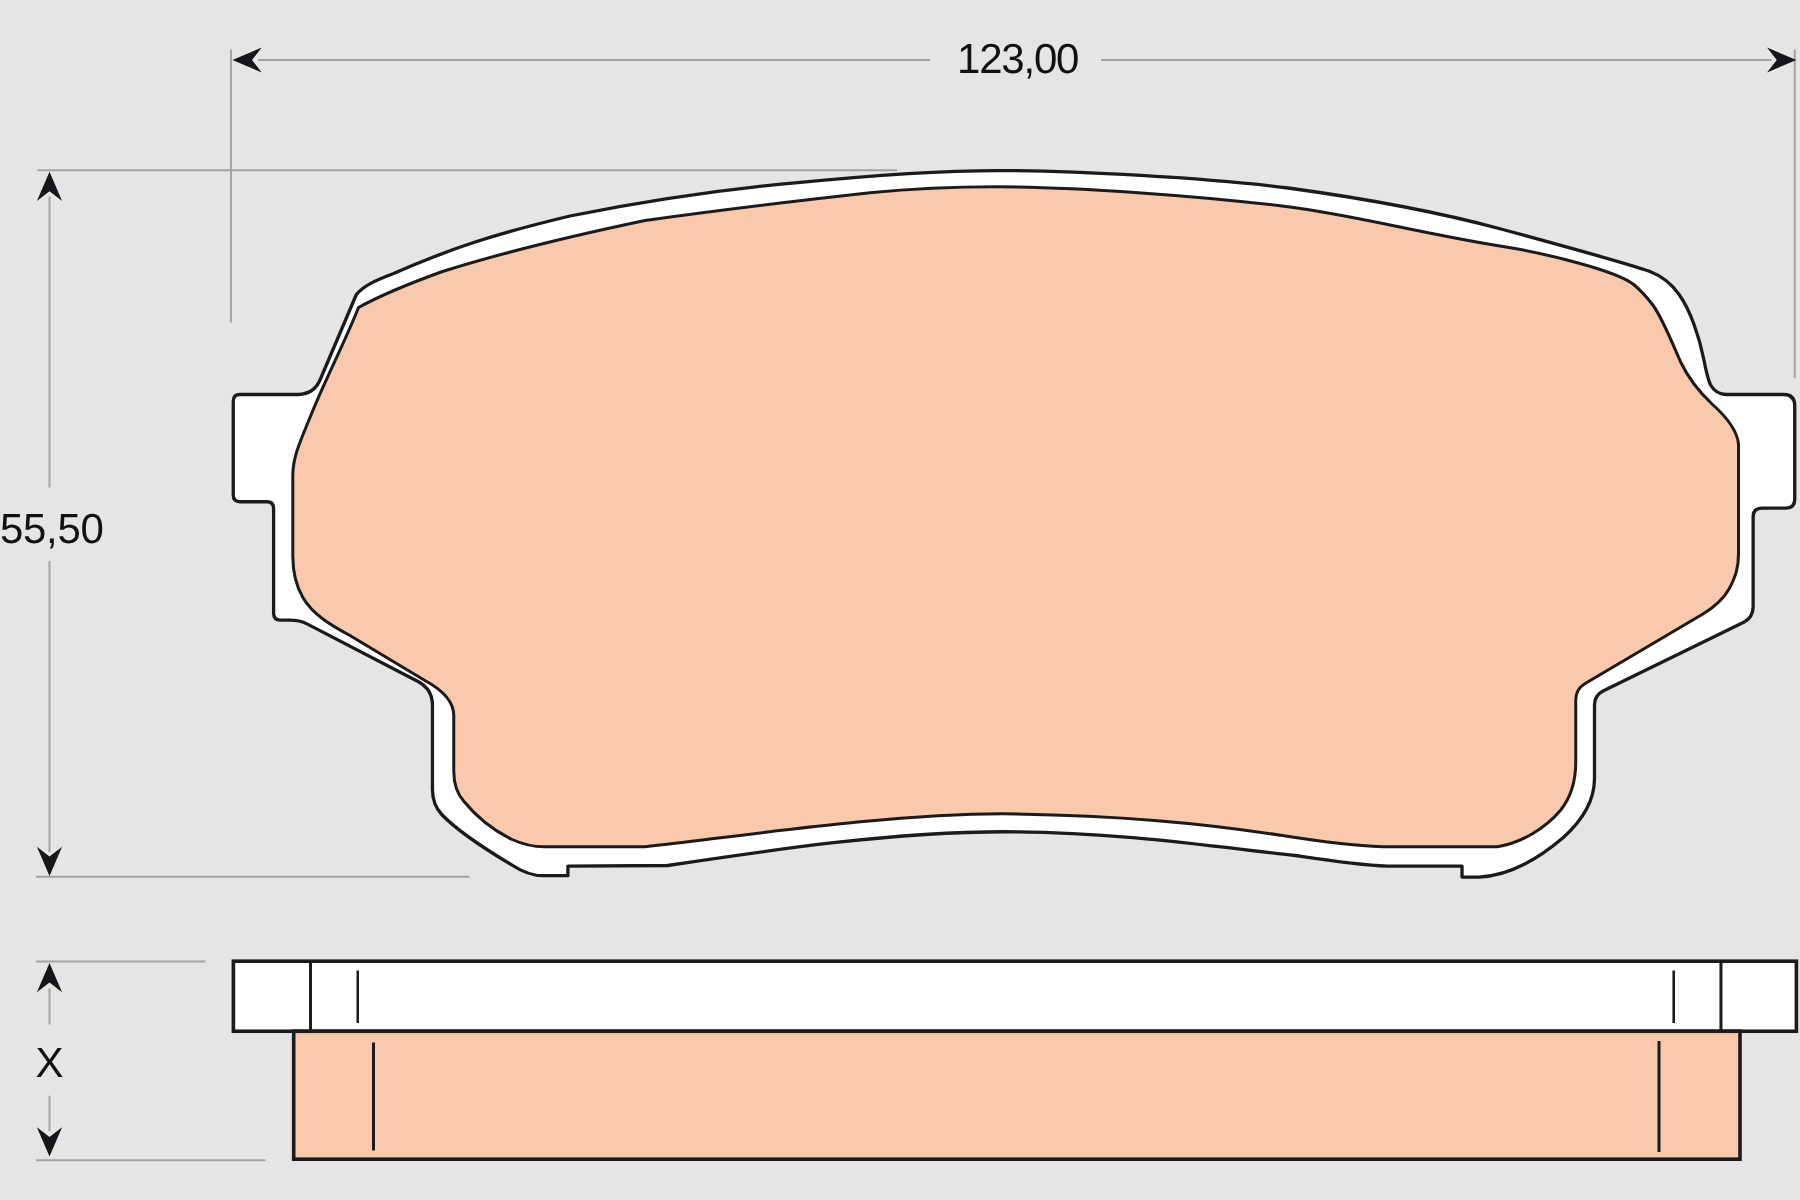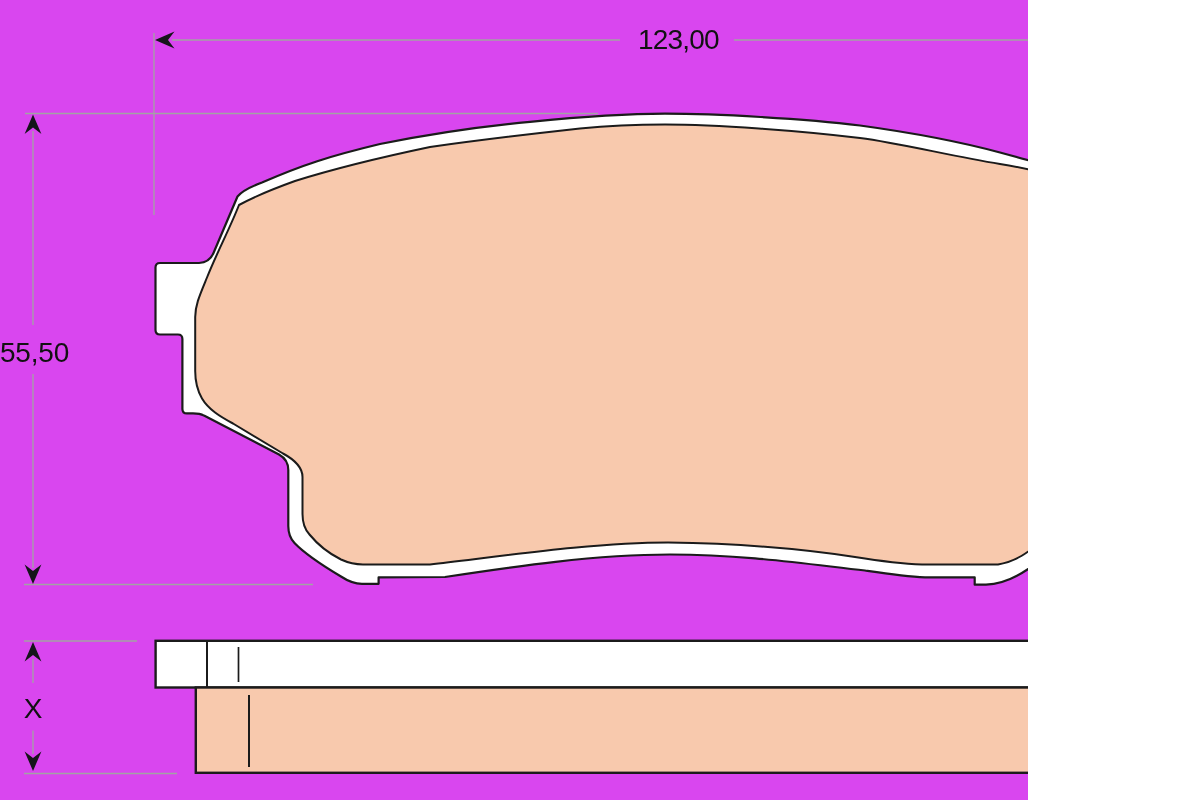--- a/index.html
+++ b/index.html
@@ -1,16 +1,16 @@
 <!DOCTYPE html>
 <html><head>
 <meta charset="utf-8">
 <style>
   html,body{margin:0;padding:0;background:#ffffff;}
-  .wrap{width:1028px;height:800px;position:relative;overflow:hidden;background:#d946ef;}
+  .wrap{width:1200px;height:800px;position:relative;overflow:hidden;background:#e5e5e5;}
   text{font-family:"Liberation Sans", sans-serif;fill:#111;}
 </style>
 </head>
 <body>
 <div class="wrap">
 <svg width="1200" height="800" viewBox="0 0 1200 800" xmlns="http://www.w3.org/2000/svg">
 
   <line x1="154" y1="33" x2="154" y2="215" stroke="#a3a3a3" stroke-width="1.3"></line>
 
   <line x1="1196.5" y1="33" x2="1196.5" y2="252" stroke="#a3a3a3" stroke-width="1.3"></line>

